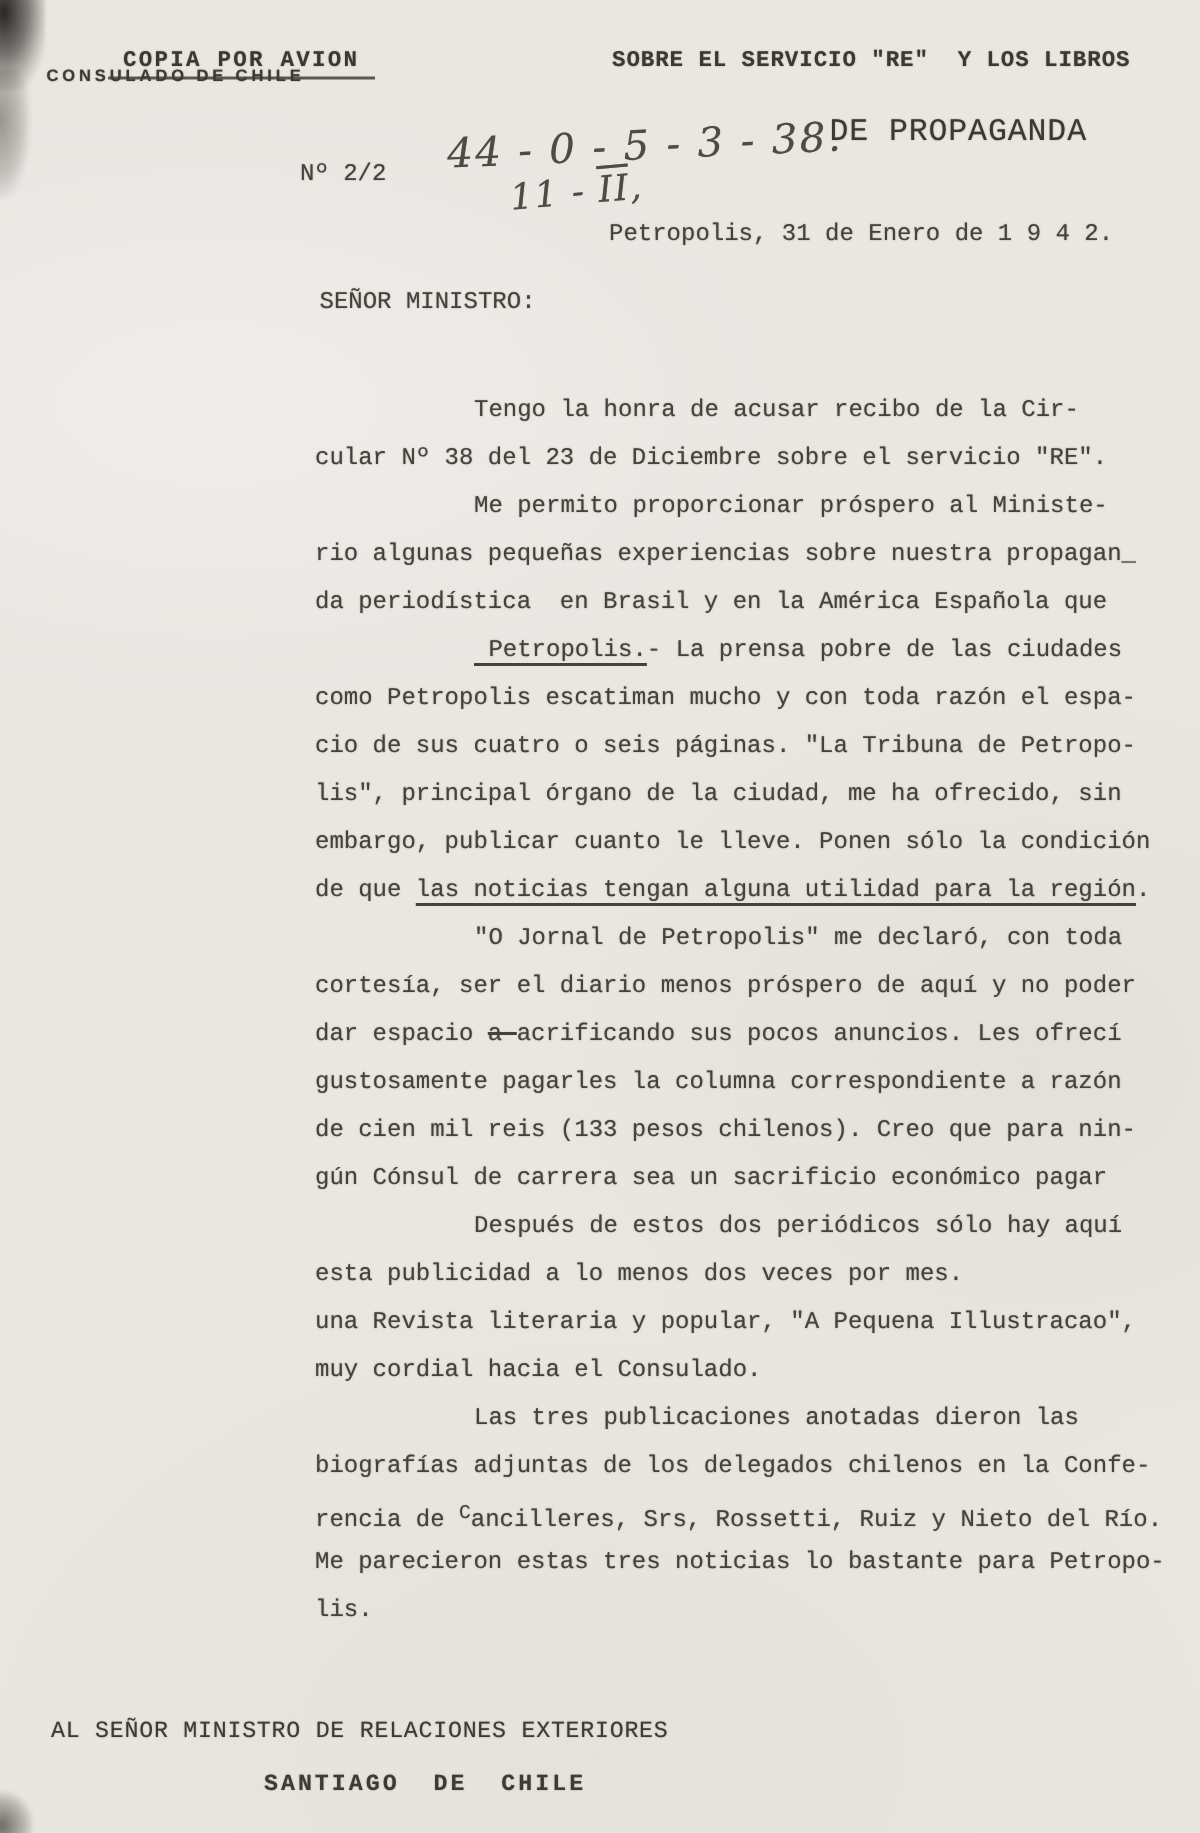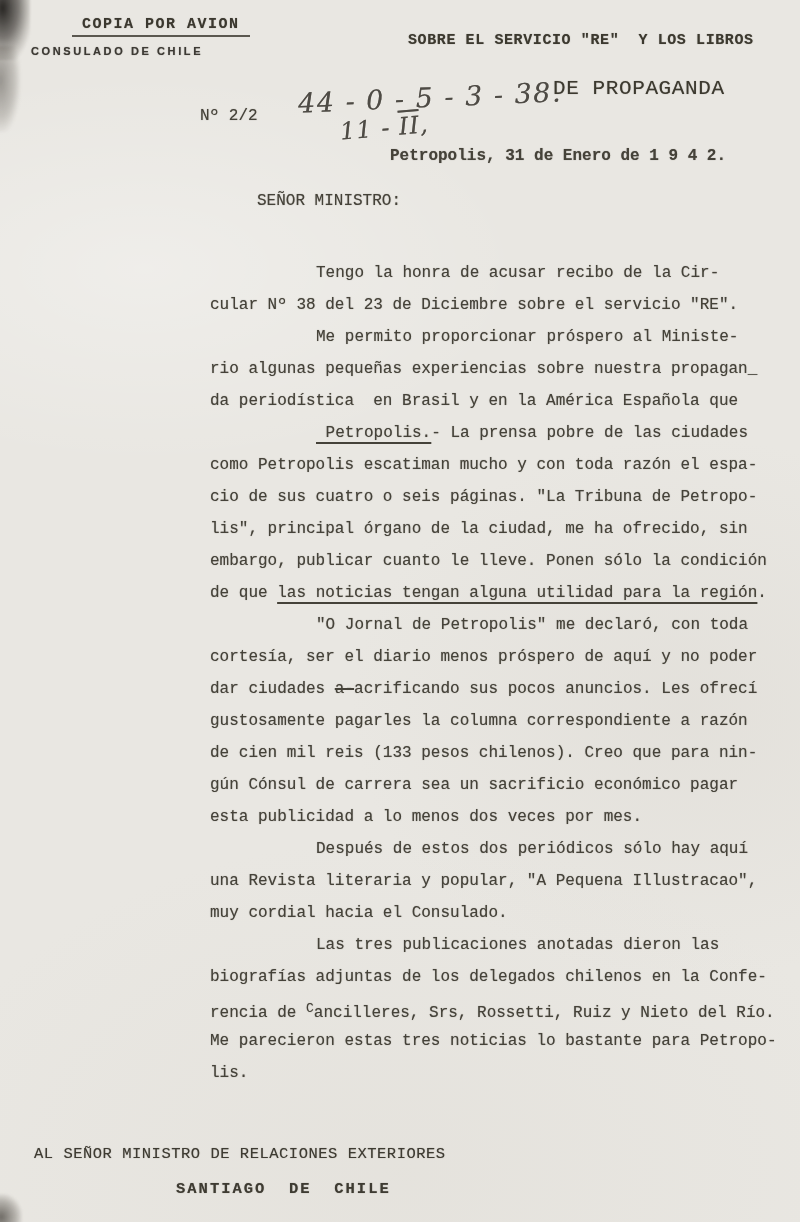--- a/index.html
+++ b/index.html
@@ -15,40 +15,40 @@
   }
   .typed{text-shadow:0 0 1px rgba(69,66,57,.55);}
   .stain{position:absolute;pointer-events:none;}
   .stain-a{left:-12px;top:-14px;width:42px;height:74px;filter:blur(1px);
     background:radial-gradient(ellipse at 35% 30%, rgba(30,28,25,.95) 0%, rgba(52,48,44,.62) 40%, rgba(90,85,78,.25) 65%, transparent 80%);}
   .stain-b{left:-8px;top:46px;width:28px;height:86px;filter:blur(1.6px);
     background:radial-gradient(ellipse at 30% 40%, rgba(70,66,60,.5) 0%, rgba(100,95,88,.28) 50%, transparent 75%);}
   .stain-c{left:-10px;top:1194px;width:32px;height:42px;filter:blur(1.2px);
     background:radial-gradient(ellipse at 35% 55%, rgba(60,56,50,.7) 0%, rgba(92,87,80,.35) 50%, transparent 75%);}
 
-  .copy-stamp{position:absolute;left:72px;top:16px;font-size:15px;font-weight:bold;
+  .copy-stamp{position:absolute;left:72px;top:32px;font-size:15px;font-weight:bold;
     letter-spacing:1.5px;color:#3b382f;padding:0 10px 2px 10px;
     border-bottom:2px solid rgba(55,52,44,.8);white-space:pre;text-align:right;}
   .office-stamp{position:absolute;left:31px;top:45px;font-family:"Liberation Sans","DejaVu Sans",sans-serif;
     font-size:11px;font-weight:bold;letter-spacing:2.6px;color:#3d3a34;
     text-shadow:0 0 1px rgba(61,58,52,.65);white-space:pre;}
   .subject1{position:absolute;left:408px;top:32px;font-size:15px;font-weight:bold;
     letter-spacing:.6px;color:#3c392f;white-space:pre;}
   .subject2{position:absolute;left:553px;top:77px;font-size:21px;font-weight:normal;
     letter-spacing:.6px;color:#3c392f;white-space:pre;}
   .ref-number{position:absolute;left:200px;top:107px;font-size:16px;white-space:pre;}
   .hand{font-family:"DejaVu Serif","Liberation Serif",serif;font-style:italic;color:#4e4b45;
     text-shadow:0 0 .5px rgba(78,75,69,.6);}
   .hand1{position:absolute;left:298px;top:82px;font-size:27px;letter-spacing:1.5px;
     transform:rotate(-2.5deg);white-space:pre;}
   .hand2{position:absolute;left:340px;top:114px;font-size:24px;letter-spacing:1px;
     transform:rotate(-5deg);white-space:pre;}
   .hand2 .roman{text-decoration:overline;text-decoration-thickness:1.5px;}
-  .dateline{position:absolute;left:390px;top:147px;font-size:16px;white-space:pre;font-weight:bold;}
-  .salutation{position:absolute;left:213px;top:192px;font-size:16px;white-space:pre;margin-left:44px;}
+  .dateline{position:absolute;left:406px;top:147px;font-size:16px;white-space:pre;}
+  .salutation{position:absolute;left:213px;top:192px;font-size:16px;white-space:pre;}
 
   .letter-body{position:absolute;left:210px;top:228px;width:575px;font-size:16px;line-height:32px;margin-top:29px;}
   .tline{white-space:pre;height:32px;}
   .tline.indent{padding-left:106px;}
   .u{text-decoration:underline;text-underline-offset:5px;text-decoration-thickness:1.5px;}
   .st{text-decoration:line-through;text-decoration-thickness:1.5px;}
   .sup{vertical-align:5px;font-size:13px;}
 
   .footer1{position:absolute;left:34px;top:1145px;font-size:15.5px;font-weight:normal;
     letter-spacing:.5px;color:#3e3b32;white-space:pre;}
@@ -86,26 +86,26 @@
       <div class="tline"><span>rio algunas pequeñas experiencias sobre nuestra propagan_</span></div>
       <div class="tline"><span>da periodística  en Brasil y en la América Española que</span></div>
       <div class="tline indent"><span class="u"> Petropolis.</span><span>- La prensa pobre de las ciudades</span></div>
       <div class="tline"><span>como Petropolis escatiman mucho y con toda razón el espa-</span></div>
       <div class="tline"><span>cio de sus cuatro o seis páginas. "La Tribuna de Petropo-</span></div>
       <div class="tline"><span>lis", principal órgano de la ciudad, me ha ofrecido, sin</span></div>
       <div class="tline"><span>embargo, publicar cuanto le lleve. Ponen sólo la condición</span></div>
       <div class="tline"><span>de que </span><span class="u">las noticias tengan alguna utilidad para la región</span><span>.</span></div>
       <div class="tline indent"><span>"O Jornal de Petropolis" me declaró, con toda</span></div>
       <div class="tline"><span>cortesía, ser el diario menos próspero de aquí y no poder</span></div>
-      <div class="tline"><span>dar ciudades </span><span class="st">a-</span><span>acrificando sus pocos anuncios. Les ofrecí</span></div>
+      <div class="tline"><span>dar espacio </span><span class="st">a-</span><span>acrificando sus pocos anuncios. Les ofrecí</span></div>
       <div class="tline"><span>gustosamente pagarles la columna correspondiente a razón</span></div>
       <div class="tline"><span>de cien mil reis (133 pesos chilenos). Creo que para nin-</span></div>
       <div class="tline"><span>gún Cónsul de carrera sea un sacrificio económico pagar</span></div>
+      <div class="tline indent"><span>Después de estos dos periódicos sólo hay aquí</span></div>
       <div class="tline"><span>esta publicidad a lo menos dos veces por mes.</span></div>
-      <div class="tline indent"><span>Después de estos dos periódicos sólo hay aquí</span></div>
       <div class="tline"><span>una Revista literaria y popular, "A Pequena Illustracao",</span></div>
       <div class="tline"><span>muy cordial hacia el Consulado.</span></div>
       <div class="tline indent"><span>Las tres publicaciones anotadas dieron las</span></div>
       <div class="tline"><span>biografías adjuntas de los delegados chilenos en la Confe-</span></div>
       <div class="tline"><span>rencia de </span><span class="sup">C</span><span>ancilleres, Srs, Rossetti, Ruiz y Nieto del Río.</span></div>
       <div class="tline"><span>Me parecieron estas tres noticias lo bastante para Petropo-</span></div>
       <div class="tline"><span>lis.</span></div>
     </div>
 
   <div class="footer1 typed">AL SEÑOR MINISTRO DE RELACIONES EXTERIORES</div>

